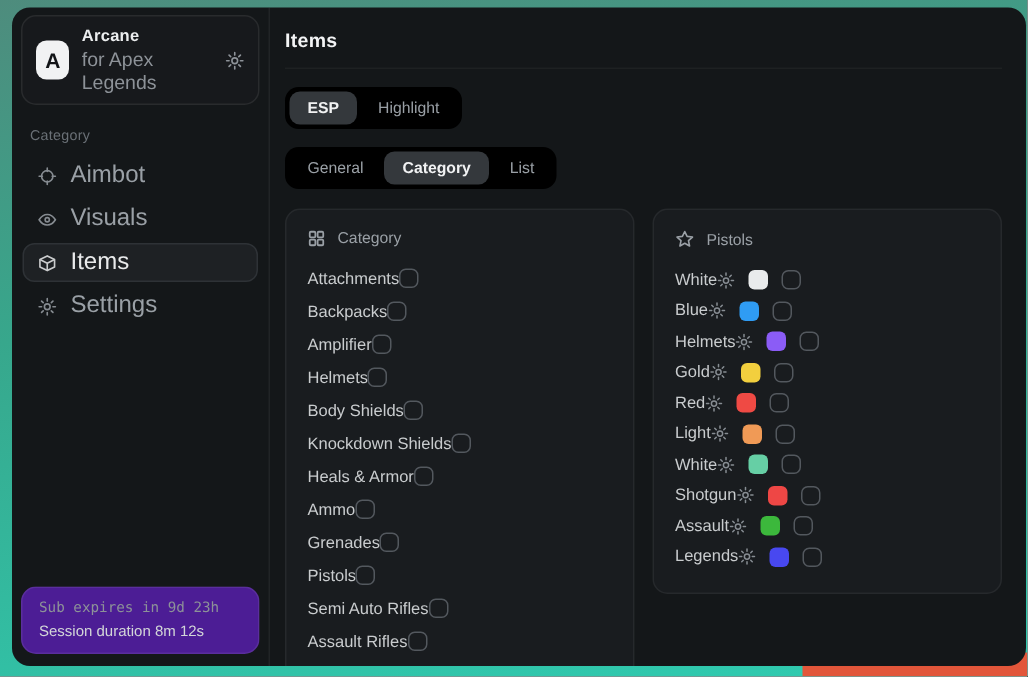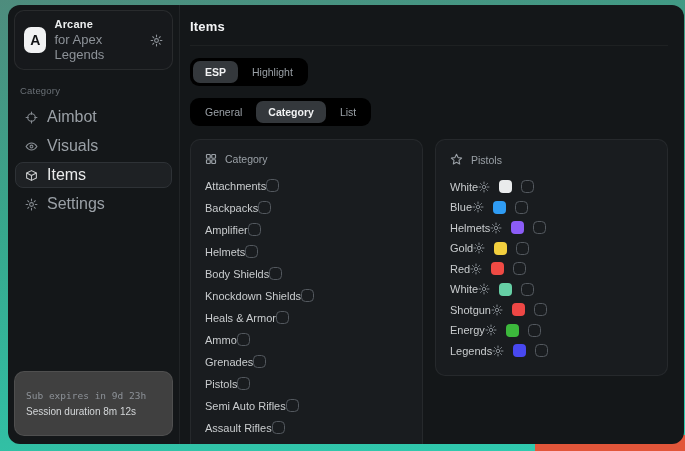--- a/index.html
+++ b/index.html
@@ -26,21 +26,21 @@
 
   .section-label { font-size:9.5px; color:#6a7076; margin:15px 6px 8px 6px; letter-spacing:.2px; }
 
   .side-item { display:flex; align-items:center; gap:9px; height:26px; padding:0 9px;
     margin:0 1px 3px 1px; border:1px solid transparent; border-radius:8px;
     font-size:16px; color:#9aa0a6; cursor:pointer; }
   .side-item.active { background:#1e2124; border-color:#2e3236; color:#e9eaeb; }
   .sicon { display:flex; color:inherit; opacity:.85; }
 
   .side-footer { margin-top:auto; border:1px solid rgba(255,255,255,0.08); border-radius:10px;
-    padding:18px 11px; background:#404040; }
+    padding:8px 11px; background:#4c1d95; }
   .expiry { font-family:"DejaVu Sans Mono", monospace; font-size:9.5px; color:#8d9298; }
   .session { font-size:10px; color:#d3d6d8; margin-top:5px; }
 
   
   .main { flex:1; display:flex; flex-direction:column; padding:0 16px 0 10px; min-width:0; }
   .main-header { padding:14px 0 11px 0; border-bottom:1px solid rgba(255,255,255,0.045); }
   .page-title { font-size:13px; font-weight:bold; color:#f3f4f5; letter-spacing:.2px; }
 
   .seg { display:inline-flex; align-self:flex-start; background:#000000; border-radius:9px;
     padding:3px; gap:2px; margin-top:12px; }
@@ -305,20 +305,33 @@
                     <svg width="12" height="12" viewBox="0 0 24 24" fill="none" stroke="currentColor" stroke-width="2" stroke-linecap="round">
                       <circle cx="12" cy="12" r="3.5"></circle>
                       <path d="M12 2v3M12 19v3M2 12h3M19 12h3M5 5l2 2M17 17l2 2M19 5l-2 2M7 17l-2 2"></path>
                     </svg>
                   </span>
                   <span class="swatch" style="background: rgb(239, 74, 68);"></span>
                   <span class="checkbox"></span>
                 </span>
               </div>
 
+              <div class="row">
+                <span class="row-label">Light</span>
+                <span class="row-right">
+                  <span class="gear">
+                    <svg width="12" height="12" viewBox="0 0 24 24" fill="none" stroke="currentColor" stroke-width="2" stroke-linecap="round">
+                      <circle cx="12" cy="12" r="3.5"></circle>
+                      <path d="M12 2v3M12 19v3M2 12h3M19 12h3M5 5l2 2M17 17l2 2M19 5l-2 2M7 17l-2 2"></path>
+                    </svg>
+                  </span>
+                  <span class="swatch" style="background: rgb(240, 154, 86);"></span>
+                  <span class="checkbox"></span>
+                </span>
+              </div>
 
               <div class="row">
                 <span class="row-label">White</span>
                 <span class="row-right">
                   <span class="gear">
                     <svg width="12" height="12" viewBox="0 0 24 24" fill="none" stroke="currentColor" stroke-width="2" stroke-linecap="round">
                       <circle cx="12" cy="12" r="3.5"></circle>
                       <path d="M12 2v3M12 19v3M2 12h3M19 12h3M5 5l2 2M17 17l2 2M19 5l-2 2M7 17l-2 2"></path>
                     </svg>
                   </span>
@@ -335,21 +348,21 @@
                       <circle cx="12" cy="12" r="3.5"></circle>
                       <path d="M12 2v3M12 19v3M2 12h3M19 12h3M5 5l2 2M17 17l2 2M19 5l-2 2M7 17l-2 2"></path>
                     </svg>
                   </span>
                   <span class="swatch" style="background: rgb(238, 71, 69);"></span>
                   <span class="checkbox"></span>
                 </span>
               </div>
 
               <div class="row">
-                <span class="row-label">Energy</span>
+                <span class="row-label">Assault</span>
                 <span class="row-right">
                   <span class="gear">
                     <svg width="12" height="12" viewBox="0 0 24 24" fill="none" stroke="currentColor" stroke-width="2" stroke-linecap="round">
                       <circle cx="12" cy="12" r="3.5"></circle>
                       <path d="M12 2v3M12 19v3M2 12h3M19 12h3M5 5l2 2M17 17l2 2M19 5l-2 2M7 17l-2 2"></path>
                     </svg>
                   </span>
                   <span class="swatch" style="background: rgb(60, 184, 60);"></span>
                   <span class="checkbox"></span>
                 </span>

